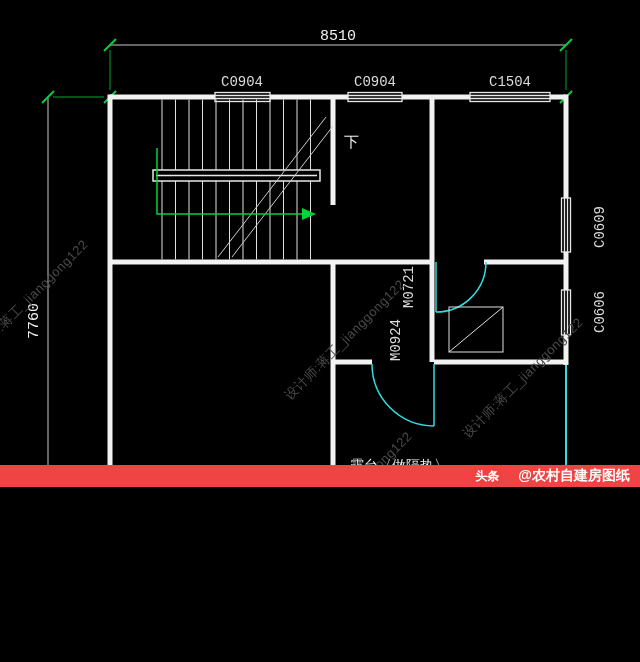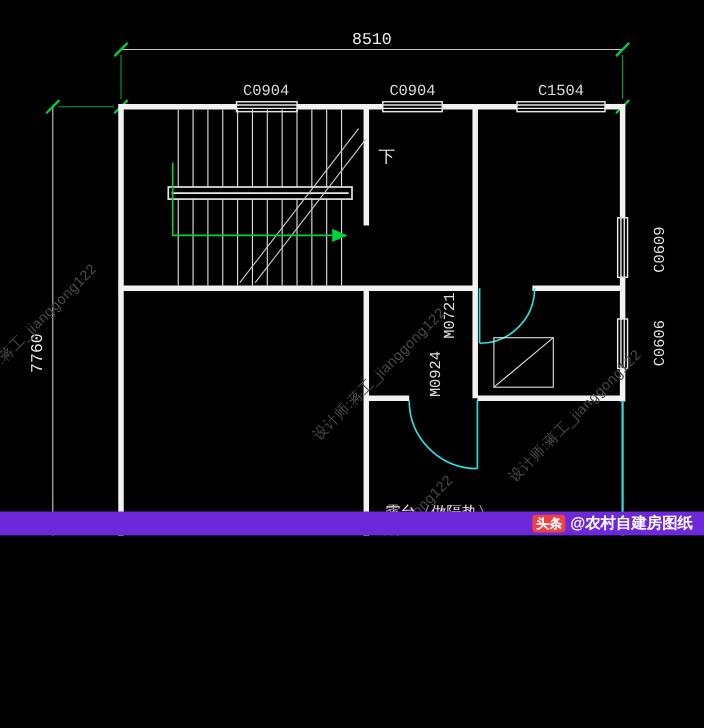--- a/index.html
+++ b/index.html
@@ -3,22 +3,22 @@
 <meta charset="utf-8">
 <style>
   html,body{margin:0;padding:0;background:#000;}
   .stage{position:relative;width:640px;height:487px;background:#000;overflow:hidden;
          font-family:"Liberation Sans","DejaVu Sans",sans-serif;}
   .plan-svg{position:absolute;left:0;top:0;}
   .cad{font-family:"Liberation Mono","DejaVu Sans Mono",monospace;fill:#dcdcdc;}
   .cad-bright{fill:#efefef;}
   .watermark{position:absolute;color:#4a4a4a;font-size:13px;white-space:nowrap;
              transform:translate(-50%,-50%) rotate(-45deg);letter-spacing:.5px;z-index:2;}
-  .footer{position:absolute;left:0;bottom:0;width:640px;height:22px;background:#6d28d9;
-          display:flex;align-items:center;justify-content:flex-end;gap:4px;
+  .footer{position:absolute;left:0;bottom:0;width:640px;height:22px;background:#ef4444;
+          display:flex;align-items:center;justify-content:flex-end;gap:16px;
           padding-right:10px;box-sizing:border-box;z-index:3;}
   .footer-logo{background:#f04141;color:#fff;font-weight:700;font-size:12px;
                padding:0 3px;border-radius:3px;line-height:16px;}
   .footer-handle{color:#fff;font-weight:700;font-size:14px;}
 </style>
 </head>
 <body>
 
 <div class="stage">
 

